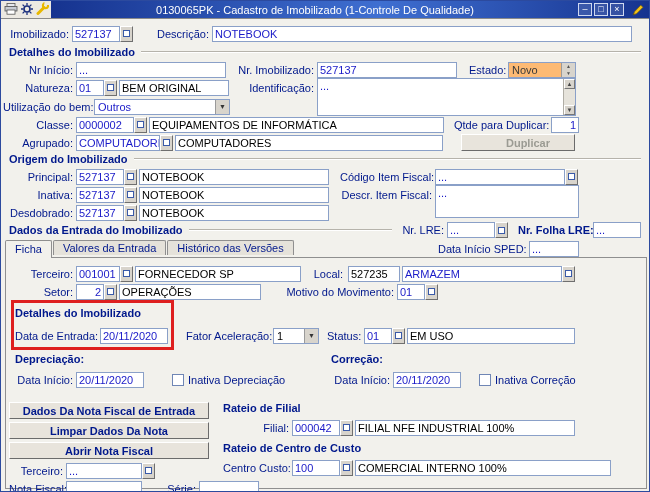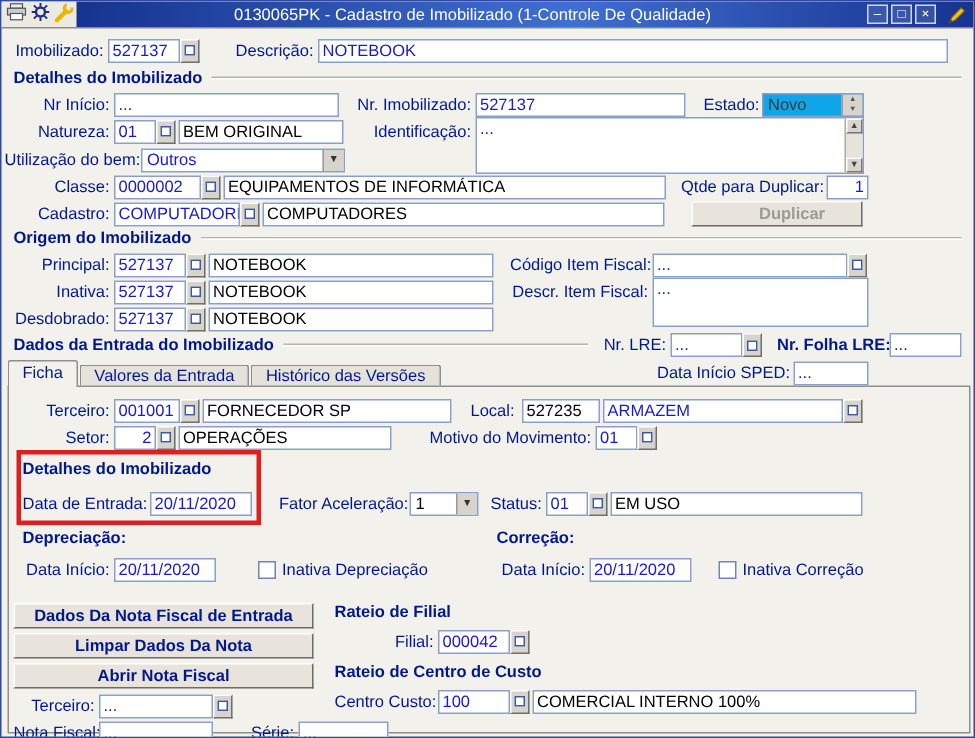--- a/index.html
+++ b/index.html
@@ -20,35 +20,35 @@
   .row { position:absolute; display:flex; align-items:center; height:17px; }
   .lbl { color:#00188c; text-align:right; white-space:nowrap; margin-right:3px; flex:none; }
   .fld { background:#fff; border:1px solid #8aa0c8; height:16px; line-height:14px; padding:0 2px; color:#1a1ac8; white-space:nowrap; overflow:hidden; flex:none; }
   .ro  { color:#000; margin-left:2px; }
   .num { text-align:right; }
   .lk { width:13px; height:16px; background:#d8d4cc; border:1px solid; border-color:#fff #6f6f6f #6f6f6f #fff; display:inline-flex; align-items:center; justify-content:center; flex:none; }
   .lk-ico { width:7px; height:7px; background:#fff; border:1px solid #3a5aa8; }
   .combo { display:inline-flex; border:1px solid #8aa0c8; background:#fff; height:16px; align-items:center; flex:none; }
   .combo-val { flex:1; padding:0 3px; color:#000; line-height:14px; overflow:hidden; }
   .combo-btn { width:14px; height:14px; background:#d8d4cc; border-left:1px solid #9a9a9a; font-size:7px; display:flex; align-items:center; justify-content:center; color:#333; flex:none; }
-  .combo.disabled { background:#0ea5e9; }
+  .combo.disabled { background:#fdba74; }
   .combo.disabled .combo-val { color:#3a3a3a; }
   .spin { display:flex; flex-direction:column; width:14px; height:14px; border-left:1px solid #9a9a9a; background:#d8d4cc; font-size:5px; line-height:7px; text-align:center; color:#555; }
   .grp { position:absolute; display:flex; align-items:center; color:#00188c; font-weight:bold; height:14px; }
   .grp .gline { flex:1; height:2px; border-top:1px solid #b6b3ab; border-bottom:1px solid #ffffff; margin-left:6px; }
   .memo { position:absolute; background:#fff; border:1px solid #8aa0c8; color:#1a1ac8; padding:1px 2px; }
   .memo .sb { position:absolute; right:0; top:0; bottom:0; width:12px; background:#e6e3db; border-left:1px solid #b0ada5; display:flex; flex-direction:column; justify-content:space-between; }
   .memo .ar { height:10px; font-size:6px; line-height:9px; text-align:center; color:#444; background:#d8d4cc; border:1px solid; border-color:#fff #777 #777 #fff; }
   .chk { width:12px; height:12px; background:#fff; border:1px solid #6f86b5; flex:none; }
   .chklbl { color:#00188c; margin-left:4px; white-space:nowrap; }
   .btn3d { position:absolute; background:#e8e4dc; border:1px solid; border-color:#fff #6b6b6b #6b6b6b #fff; color:#00188c; font-weight:bold; display:flex; align-items:center; justify-content:center; height:17px; }
   .btn3d.disabled { color:#9b9b93;padding-left:20px; }
   .bold-h { position:absolute; color:#00188c; font-weight:bold; white-space:nowrap; }
   
-  .tabsrow { position:absolute; display:flex; align-items:flex-end; height:18px; }
+  .tabsrow { position:absolute; display:flex; align-items:flex-start; height:18px; }
   .tab { border:1px solid #8f8f8f; border-bottom:none; background:#e5e2da; padding:1px 9px 2px; height:15px; display:inline-flex; align-items:center; color:#00188c; border-radius:2px 2px 0 0; margin-right:1px; white-space:nowrap; }
   .tab.active { background:#f2f1ec; height:18px; position:relative; z-index:3; font-weight:normal; }
   .panel { position:absolute; left:4px; top:256px; width:642px; height:232px; border:1px solid #8f8f8f; background:#f2f1ec; }
   .annot { position:absolute; border:3px solid #de1f1f; z-index:6; pointer-events:none; }
   .spacer { flex:none; }
 </style>
 </head>
 <body>
 
 <div class="win">
@@ -144,21 +144,21 @@
     <span class="fld" style="width:58px">0000002</span>
     <span class="lk">
         <span class="lk-ico"></span>
       </span>
     <span class="fld ro" style="width:295px">EQUIPAMENTOS DE INFORMÁTICA</span>
     <span class="lbl" style="width:94px;margin-left:10px">Qtde para Duplicar:</span>
     <span class="fld num" style="width:28px">1</span>
   </div>
 
   <div class="row" style="top:133px;left:8px">
-    <span class="lbl" style="width:64px">Cadastro:</span>
+    <span class="lbl" style="width:64px">Agrupado:</span>
     <span class="fld" style="width:84px">COMPUTADORES</span>
     <span class="lk">
         <span class="lk-ico"></span>
       </span>
     <span class="fld ro" style="width:268px">COMPUTADORES</span>
   </div>
   <div class="btn3d disabled" style="top:133px;left:460px;width:114px">Duplicar</div>
 
   <div class="grp" style="top:151px;left:8px;right:8px">
     <span>Origem do Imobilizado</span>
@@ -290,20 +290,21 @@
   <div class="btn3d" style="top:421px;left:8px;width:200px">Limpar Dados Da Nota</div>
   <div class="btn3d" style="top:441px;left:8px;width:200px">Abrir Nota Fiscal</div>
 
   <span class="bold-h" style="top:401px;left:222px">Rateio de Filial</span>
   <div class="row" style="top:418px;left:256px">
     <span class="lbl" style="width:32px">Filial:</span>
     <span class="fld" style="width:48px">000042</span>
     <span class="lk">
         <span class="lk-ico"></span>
       </span>
+    <span class="fld ro" style="width:220px">FILIAL NFE INDUSTRIAL 100%</span>
   </div>
 
   <span class="bold-h" style="top:441px;left:222px">Rateio de Centro de Custo</span>
   <div class="row" style="top:458px;left:222px">
     <span class="lbl" style="width:66px">Centro Custo:</span>
     <span class="fld" style="width:48px">100</span>
     <span class="lk">
         <span class="lk-ico"></span>
       </span>
     <span class="fld ro" style="width:256px">COMERCIAL INTERNO 100%</span>

